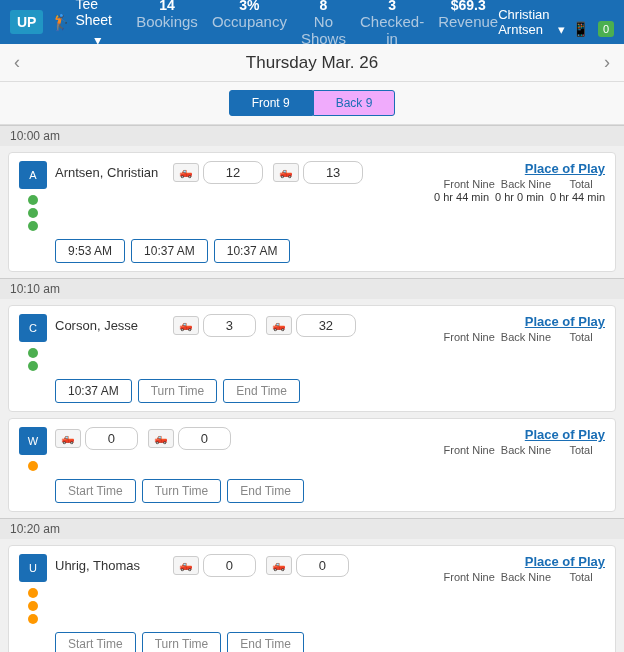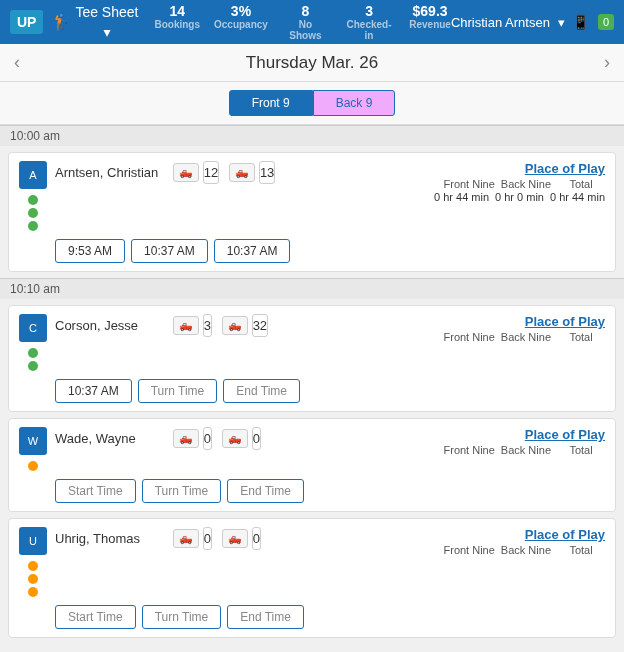--- a/index.html
+++ b/index.html
@@ -35,21 +35,21 @@
     }
     .nav-stats {
       display: flex;
       gap: 14px;
       flex: 1;
       font-size: 11px;
       color: #c8dff0;
     }
     .nav-stat { text-align: center; }
     .nav-stat .val { font-size: 14px; color: white; font-weight: bold; }
-    .nav-stat .lbl { font-size: 10px; color: #aec8e0; font-weight: bold; }
+    .nav-stat .lbl { font-size: 15px; color: #aec8e0; }
     .user-area { display: flex; align-items: flex-end; gap: 8px; font-size: 13px; color: white; cursor: pointer; }
     .notif-badge { background: #4caf50; color: white; border-radius: 3px; padding: 2px 5px; font-size: 11px; }
 
     
     .date-nav {
       background: #f8f8f8;
       display: flex;
       align-items: center;
       justify-content: space-between;
       padding: 8px 14px;
@@ -141,22 +141,22 @@
     .cart-icon-box {
       background: #f5f5f5;
       border: 1px solid #ccc;
       border-radius: 3px;
       padding: 2px 5px;
       font-size: 11px;
       color: #555;
     }
     .cart-count-box {
       border: 1px solid #ccc;
-      border-radius: 3px;
-      padding: 3px 0;
+      border-radius: 8px;
+      padding: 3px 22px;
       font-size: 13px;
       color: #333;
       background: white;
     }
     .place-of-play {
       text-align: right;
       min-width: 140px;
     }
     .place-of-play .pop-title {
       color: #1a6eb5;
@@ -332,21 +332,20 @@
       </div>
     </div>
     <div class="tee-card">
       <div class="tee-card-top">
         <div style="display: flex; flex-direction: column; align-items: center; gap: 4px;">
           <div class="player-avatar">W</div>
           <div class="player-dots">
             <div class="dot orange"></div>
           </div>
         </div>
-        <div class="player-name">Wade, Wayne</div>
         <div class="carts-area">
           <div class="cart-group">
             <div class="cart-icon-box">🛻</div>
             <div class="cart-count-box">0</div>
           </div>
           <div class="cart-group">
             <div class="cart-icon-box">🛻</div>
             <div class="cart-count-box">0</div>
           </div>
         </div>
@@ -358,20 +357,21 @@
             <span>Total</span>
           </div>
         </div>
       </div>
       <div class="time-btns">
         <button class="time-btn" style="color: rgb(136, 136, 136);">Start Time</button>
         <button class="time-btn" style="color: rgb(136, 136, 136);">Turn Time</button>
         <button class="time-btn" style="color: rgb(136, 136, 136);">End Time</button>
       </div>
     </div>
+    <div class="time-section-label">10:20 am</div>
     <div class="tee-card">
       <div class="tee-card-top">
         <div style="display: flex; flex-direction: column; align-items: center; gap: 4px;">
           <div class="player-avatar">U</div>
           <div class="player-dots">
             <div class="dot orange"></div>
             <div class="dot orange"></div>
             <div class="dot orange"></div>
           </div>
         </div>

